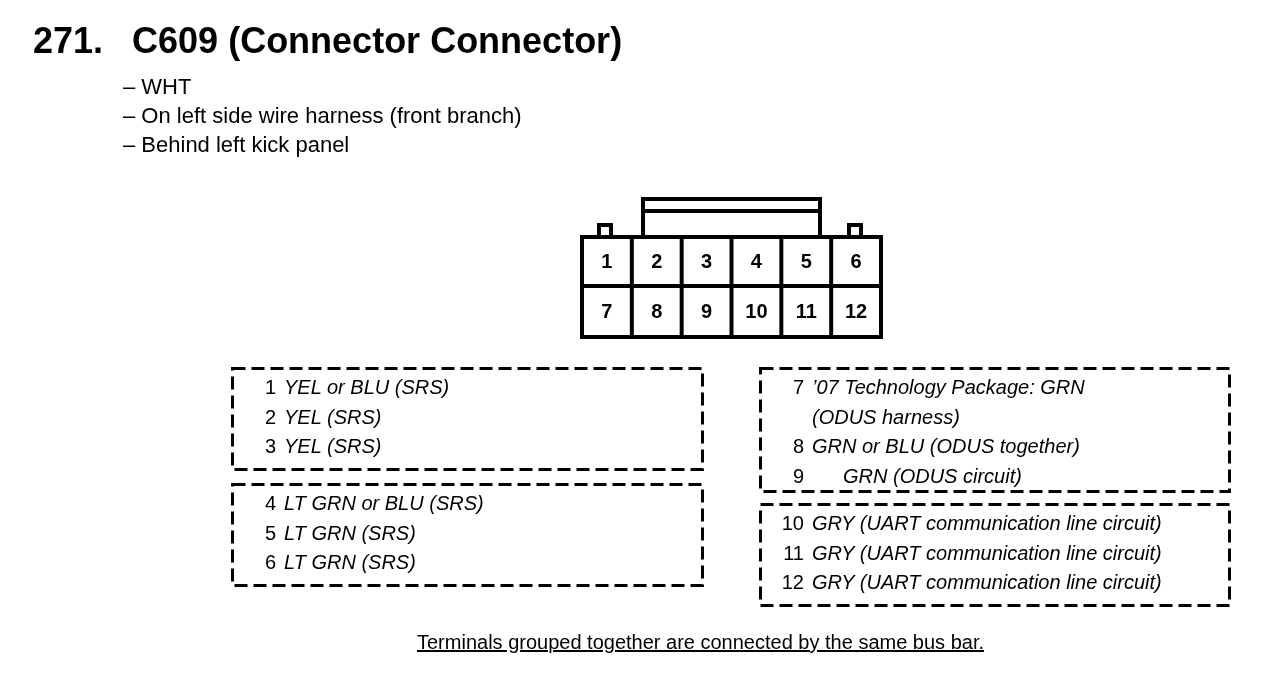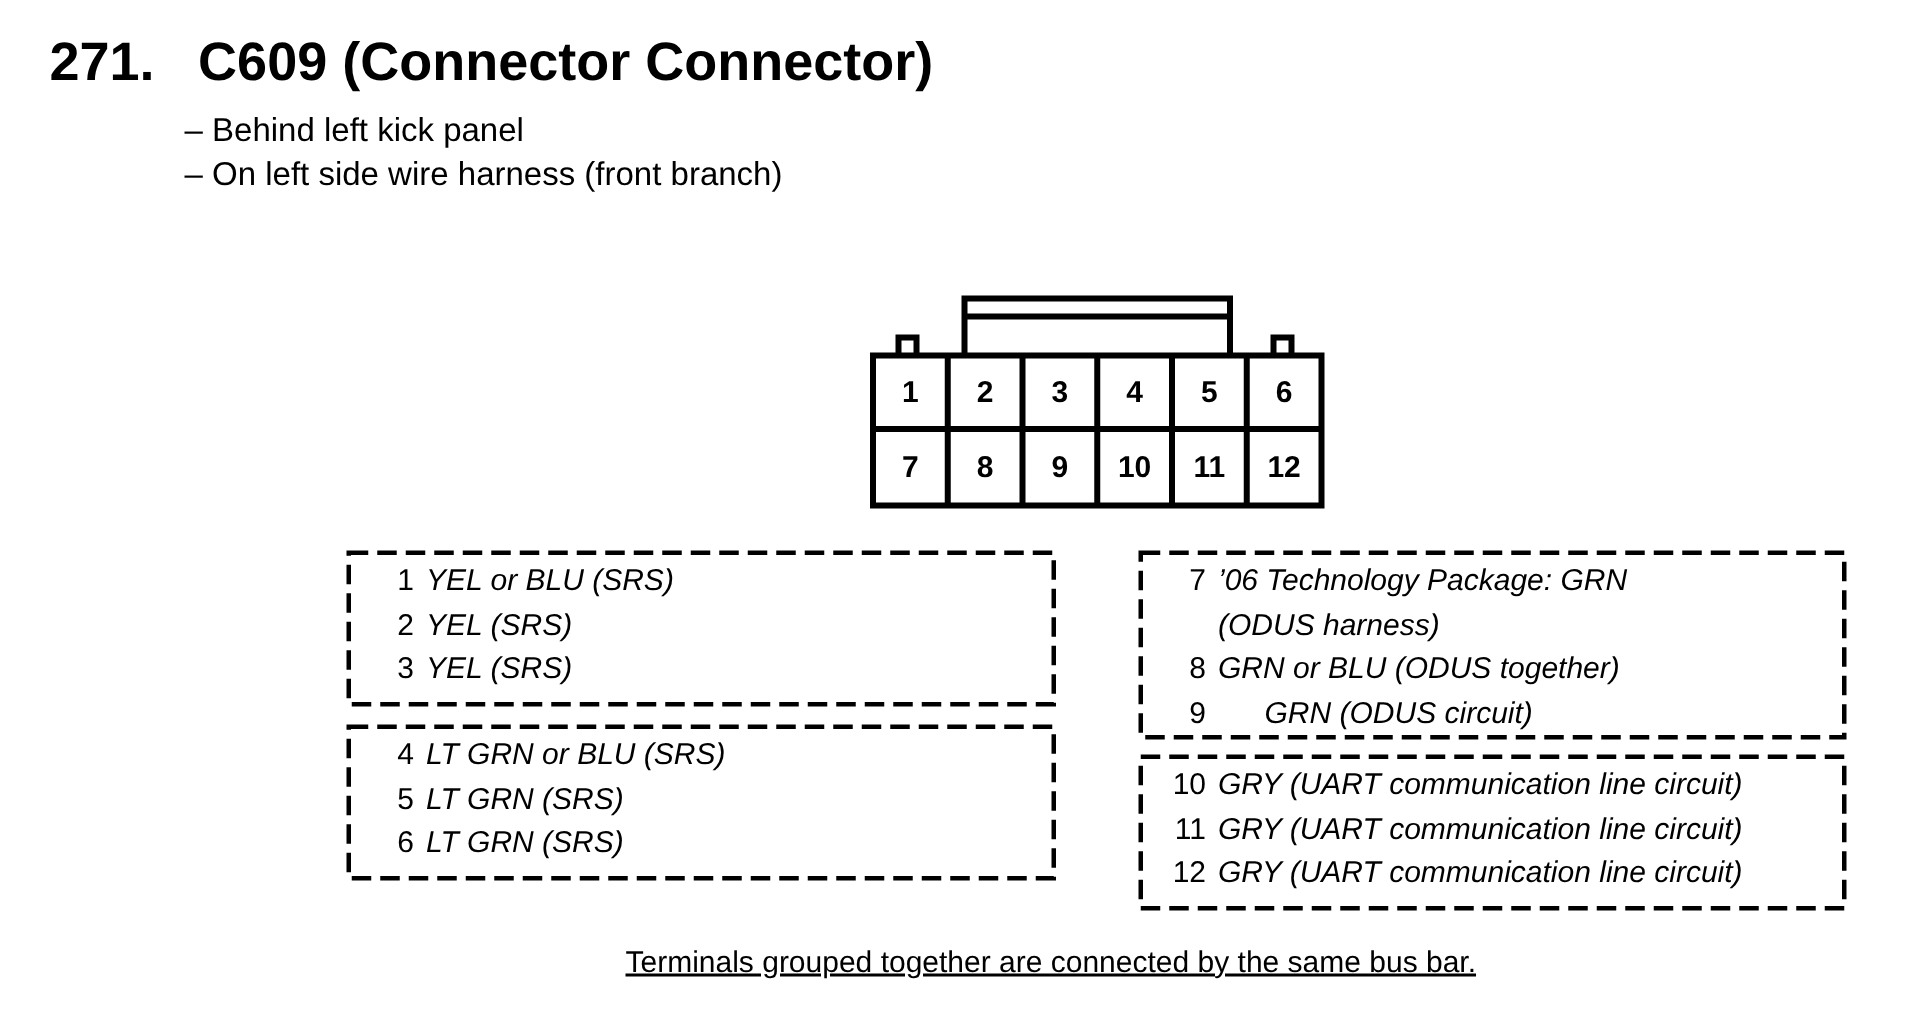--- a/index.html
+++ b/index.html
@@ -16,22 +16,23 @@
   .row .pin { position:absolute; text-align:right; }
   .row .desc { position:absolute;font-style:italic; }
   .footer { position:absolute; left:417px; top:631px; font-size:20px; white-space:nowrap;text-decoration:underline; }
 </style>
 </head>
 <body>
 
 <div class="title"><span class="num">271.</span><span>C609 (Connector Connector)</span></div>
 
 <div class="notes">
+  <div>– WHT</div>
+  <div>– On left side wire harness (front branch)</div>
   <div>– Behind left kick panel</div>
-  <div>– On left side wire harness (front branch)</div>
 </div>
 
 <svg class="conn" width="1280" height="674">
 
   <rect x="643" y="199" width="177" height="40" fill="#fff" stroke="#000" stroke-width="4"></rect>
   <line x1="643" y1="211" x2="820" y2="211" stroke="#000" stroke-width="4"></line>
 
   <path d="M599 238 V225 H611 V238" fill="#fff" stroke="#000" stroke-width="4"></path>
   <path d="M849 238 V225 H861 V238" fill="#fff" stroke="#000" stroke-width="4"></path>
 
@@ -93,21 +94,21 @@
       <span class="pin" style="left: 0px; width: 45px;">6</span>
       <span class="desc" style="left: 53px;">LT GRN (SRS)</span>
     </div>
   </div>
 <div class="group" id="group-2" style="left:759px;top:367px;width:472px;height:126px;">
     <svg width="472" height="126">
       <rect x="1.5" y="1.5" width="469" height="123" fill="none" stroke="#000" stroke-width="3" stroke-dasharray="13 6"></rect>
     </svg>
     <div class="row" style="left: 0px; top: 9px;">
       <span class="pin" style="left: 0px; width: 45px;">7</span>
-      <span class="desc" style="left: 53px;">’06 Technology Package: GRN</span>
+      <span class="desc" style="left: 53px;">’07 Technology Package: GRN</span>
     </div>
     <div class="row" style="left: 0px; top: 38.5px;">
       <span class="pin" style="left: 0px; width: 45px;"></span>
       <span class="desc" style="left: 53px;">(ODUS harness)</span>
     </div>
     <div class="row" style="left: 0px; top: 68px;">
       <span class="pin" style="left: 0px; width: 45px;">8</span>
       <span class="desc" style="left: 53px;">GRN or BLU (ODUS together)</span>
     </div>
     <div class="row" style="left: 0px; top: 97.5px;">

